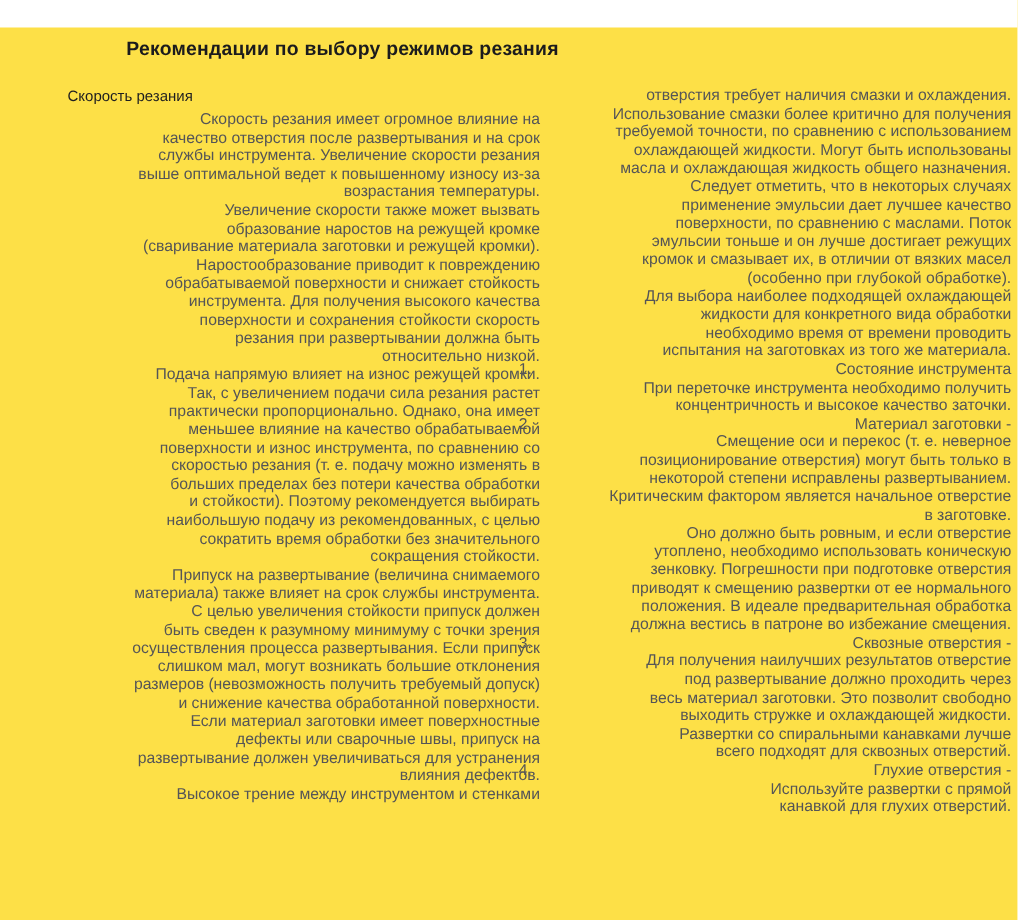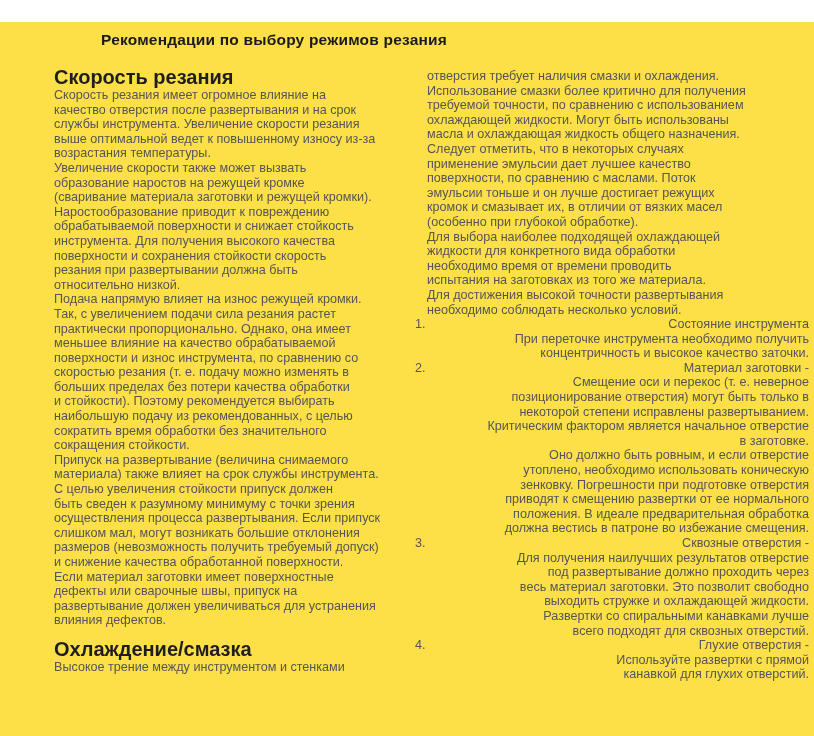--- a/index.html
+++ b/index.html
@@ -25,30 +25,30 @@
   .col {
     position: absolute;
     top: 47px;
     font-size: 12.6px;
     line-height: 14.6px;
     color: #555557;
   }
   .col-left  { left: 54px;  width: 378px; }
   .col-right { left: 427px; width: 382px; }
   .section-heading {
-    font-size: 20px;
-    font-weight: bold;
+    font-size: 12px;
+    font-weight: normal;
     color: #1e1e20;
     line-height: 17px;
     margin: 13px 0 2px 0;
     white-space: nowrap;
   }
   .section-heading.first { margin-top: 0; }
   .section-heading.gap-large { margin-top: 32px; }
-  .body-text { white-space: pre-line; }
+  .body-text { white-space: pre-line; text-align: right; }
   .numbered-list { margin: 0; }
   .list-item { display: flex; margin-left: -12px; }
   .item-number { flex: 0 0 12px; width: 12px; }
   .item-text { flex: 1; white-space: pre-line; text-align: right; }
 </style>
 </head>
 <body>
 
 <div class="page">
 
@@ -90,21 +90,20 @@
 быть сведен к разумному минимуму с точки зрения
 осуществления процесса развертывания. Если припуск
 слишком мал, могут возникать большие отклонения
 размеров (невозможность получить требуемый допуск)
 и снижение качества обработанной поверхности.
 Если материал заготовки имеет поверхностные
 дефекты или сварочные швы, припуск на
 развертывание должен увеличиваться для устранения
 влияния дефектов.</div>
 
-    <div class="section-heading">Охлаждение/смазка</div>
     <div class="body-text">Высокое трение между инструментом и стенками</div>
 
   </div>
 
   <div class="col col-right">
 
     <div class="body-text">отверстия требует наличия смазки и охлаждения.
 Использование смазки более критично для получения
 требуемой точности, по сравнению с использованием
 охлаждающей жидкости. Могут быть использованы
@@ -114,22 +113,20 @@
 поверхности, по сравнению с маслами. Поток
 эмульсии тоньше и он лучше достигает режущих
 кромок и смазывает их, в отличии от вязких масел
 (особенно при глубокой обработке).
 Для выбора наиболее подходящей охлаждающей
 жидкости для конкретного вида обработки
 необходимо время от времени проводить
 испытания на заготовках из того же материала.</div>
 
 
-    <div class="body-text">Для достижения высокой точности развертывания
-необходимо соблюдать несколько условий.</div>
 
     <div class="numbered-list">
 
       <div class="list-item">
         <span class="item-number">1.</span>
         <div class="item-text">Состояние инструмента
 При переточке инструмента необходимо получить
 концентричность и высокое качество заточки.</div>
       </div>
 

